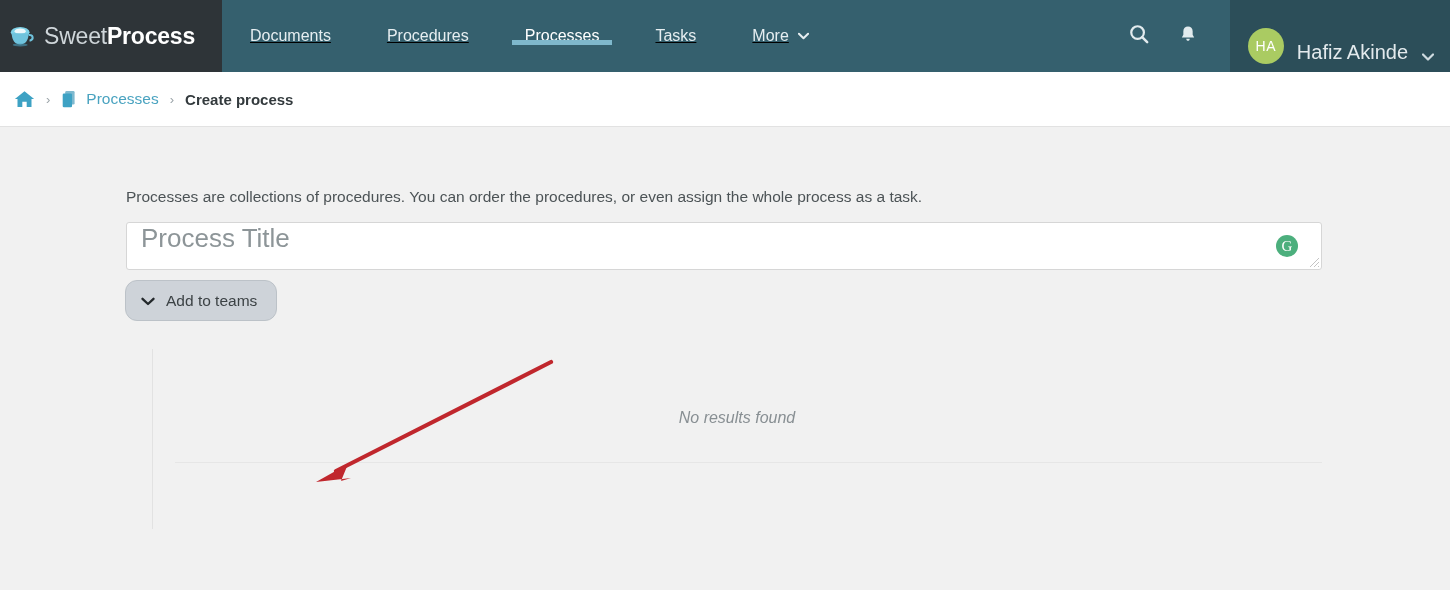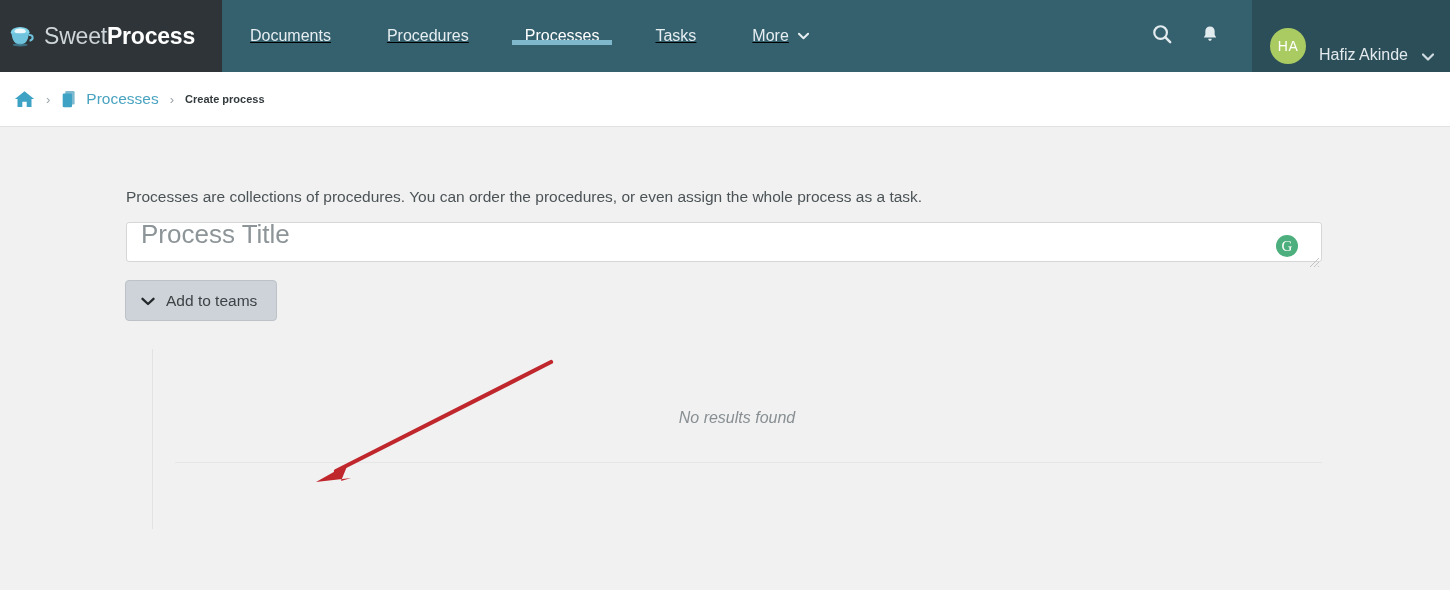--- a/index.html
+++ b/index.html
@@ -53,69 +53,69 @@
     height: 72px; background: #2c4e59;
     display: flex; align-items: flex-end; padding: 0 16px 8px 18px;
     cursor: pointer; margin-left: 18px;
   }
   .avatar {
     width: 36px; height: 36px; border-radius: 50%;
     background: #aacb62; color: #fff;
     display: flex; align-items: center; justify-content: center;
     font-size: 14px; letter-spacing: .5px; flex: none;
   }
-  .user-name { color: #e3eaed; font-size: 16px; margin-left: 13px; white-space: nowrap; }
+  .user-name { color: #e3eaed; font-size: 20px; margin-left: 13px; white-space: nowrap; }
   .user-caret { color: #cfdbe0; font-size: 12px; margin-left: 14px; }
 
   
   .breadcrumb-bar {
     position: absolute; top: 72px; left: 0;
     width: 1450px; height: 55px;
     background: #ffffff;
     border-bottom: 1px solid #e2e2e2;
     display: flex; align-items: center;
     padding-left: 14px;
   }
   .bc-sep { color: #9aa3a8; font-size: 13px; margin: 0 11px; }
   .bc-link { color: #4aa3c0; font-size: 15.5px; cursor: pointer; }
-  .bc-current { color: #333a3d; font-size: 11px; font-weight: bold; }
+  .bc-current { color: #333a3d; font-size: 15px; font-weight: bold; }
   .bc-icon { display: inline-flex; align-items: center; }
 
   
   .main { position: absolute; top: 118px; left: 0; width: 1450px; height: 463px; }
 
   .desc {
     position: absolute; left: 126px; top: 70px;
     font-size: 15.5px; color: #4c5356; white-space: nowrap;
   }
 
   .title-wrap { position: absolute; left: 126px; top: 104px; width: 1196px; height: 48px; }
   .title-input {
-    width: 100%; height: 40px;
+    width: 100%; height: 48px;
     border: 1px solid #d6d6d6; border-radius: 3px;
     background: #fff;
     font-family: "Liberation Sans", sans-serif;
     font-size: 26px; color: #3b4144;
     padding: 0 52px 16px 14px;
     outline: none;
   }
   .title-input::placeholder { color: #8d9598; }
   .g-badge {
     position: absolute; right: 24px; top: 13px;
     width: 22px; height: 22px; border-radius: 50%;
     background: #4caf7d;
     display: flex; align-items: center; justify-content: center;
     color: #fff; font-size: 15px; font-family: "Liberation Serif", serif;
     cursor: pointer;
   }
   .resize-grip { position: absolute; right: 2px; bottom: 2px; width: 14px; height: 14px; cursor: nwse-resize; }
 
   .btn {
     display: inline-flex; align-items: center;
-    border: 1px solid #c8ccd0; border-radius: 4px;
+    border: 1px solid #c8ccd0; border-radius: 12px;
     font-size: 15.5px; color: #3c4245;
     cursor: pointer;
     font-family: "Liberation Sans", sans-serif;
   }
   .btn-addteams {
     position: absolute; left: 125px; top: 162px;
     height: 41px; padding: 0 19px 0 15px;
     background: #ced3d9; border-color: #bcc2c8;
   }
   .btn-addteams .chev { font-size: 14px; margin-right: 11px; font-weight: bold; }

